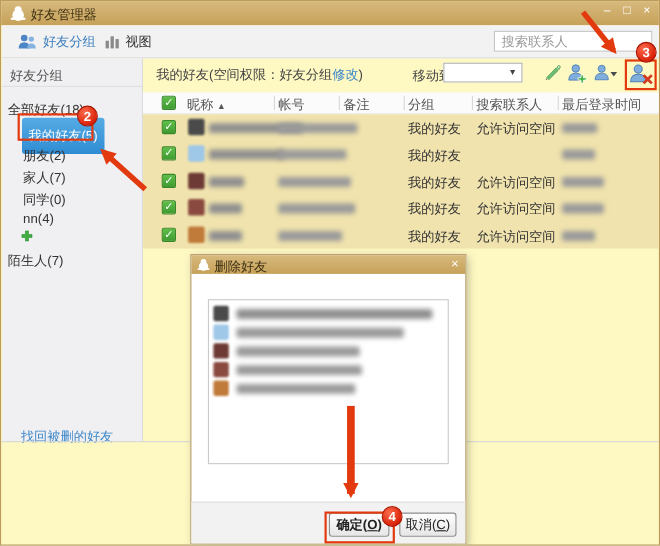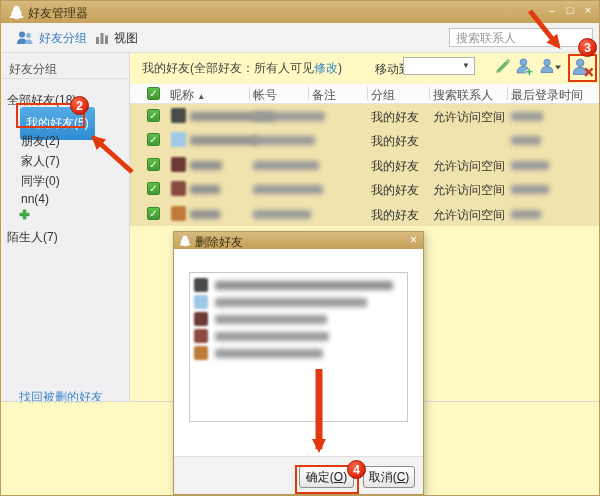--- a/index.html
+++ b/index.html
@@ -75,21 +75,21 @@
   .dlg-list { position:absolute; left:15px; top:40px; width:219px; height:150px;
               border:1px solid #C9C9C9; background:#fff; }
   .dlg-item { position:absolute; left:0; width:217px; height:17px; }
   .dlg-item .avatar { left:4px; top:1px; width:14px; height:14px; }
   .dlg-item .blob { left:25px; top:4px; }
   .dlg-footer { position:absolute; left:0; top:224px; width:249px; height:38px; background:#F2F2F2;
                 border-top:1px solid #DFDFDF; }
   .btn { position:absolute; top:9px; height:22px; border:1px solid #8E8E8E; border-radius:3px;
          background:linear-gradient(#FEFEFE,#E6E6E6); font-size:12px; color:#222;
          text-align:center; line-height:20px; cursor:pointer; font-family:inherit; }
-  .btn-ok { left:125px; width:55px; }
+  .btn-ok { left:125px; width:55px;font-weight:bold; }
   .btn-cancel { left:189px; width:52px; }
   .access-key { text-decoration:underline; }
 
   
   .anno { pointer-events:none; }
   .anno-rect { position:absolute; border:2px solid #E23A0E; }
   .anno-badge { position:absolute; width:19px; height:19px; border-radius:50%;
                 background:radial-gradient(circle at 35% 30%, #FB6A4C, #D91F06 75%);
                 border:1px solid #A81500; color:#fff; font-weight:bold; font-size:12px;
                 text-align:center; line-height:18px; }
@@ -148,21 +148,21 @@
     <div class="sb-item sb-add" style="left:17px; top:156px;">
       <svg width="11" height="11" viewBox="0 0 12 12">
         <path d="M4.5 1h3v3.5H11v3H7.5V11h-3V7.5H1v-3h3.5z" fill="#3FAE3F" stroke="#2E8E2E" stroke-width="0.6"></path>
       </svg>
     </div>
     <div class="sb-item" style="left:5px; top:176px;">陌生人(7)</div>
     <div class="sb-link">找回被删的好友</div>
   </div>
 
   <div class="main-caption">
-    <span>我的好友(全部好友：所有人可见</span><span class="link">修改</span><span>)</span>
+    <span>我的好友(空间权限：好友分组</span><span class="link">修改</span><span>)</span>
   </div>
   <div class="moveto-label">移动到</div>
   <div class="moveto-select">
     <span class="dd">▼</span>
   </div>
 
   <div class="icon-btn" style="left:492px;">
     <svg width="18" height="18" viewBox="0 0 16 16">
       <path d="M4.2 13.5 L2.8 14 L3.2 12.6 Z" fill="#555"></path>
       <path d="M3.6 12 L11.2 4.2 L13 6 L5.4 13.6 Z" fill="#6FBF73" stroke="#4E9A52" stroke-width="0.7"></path>

